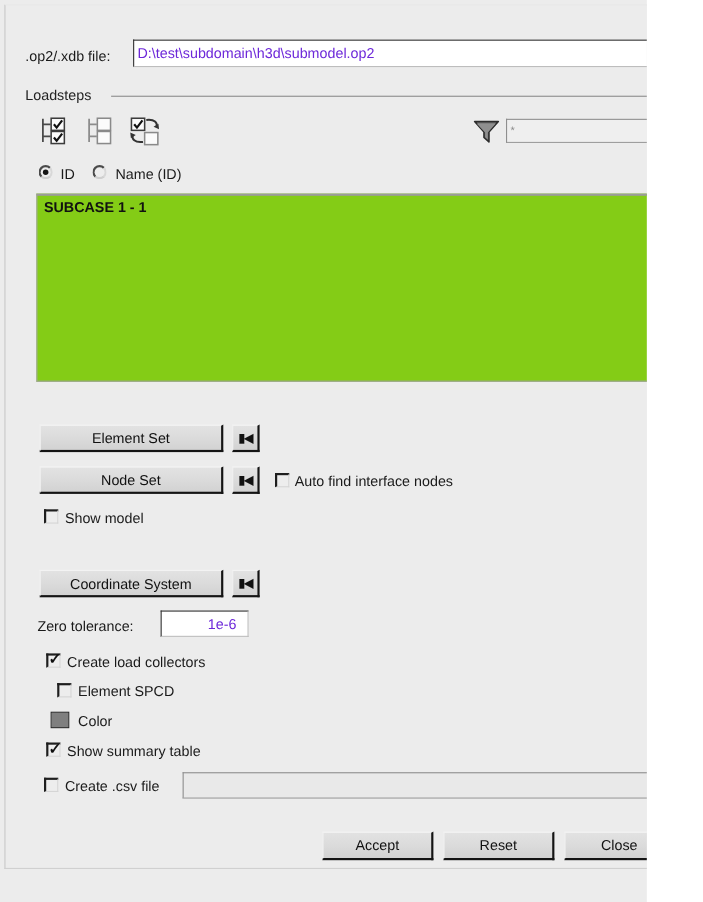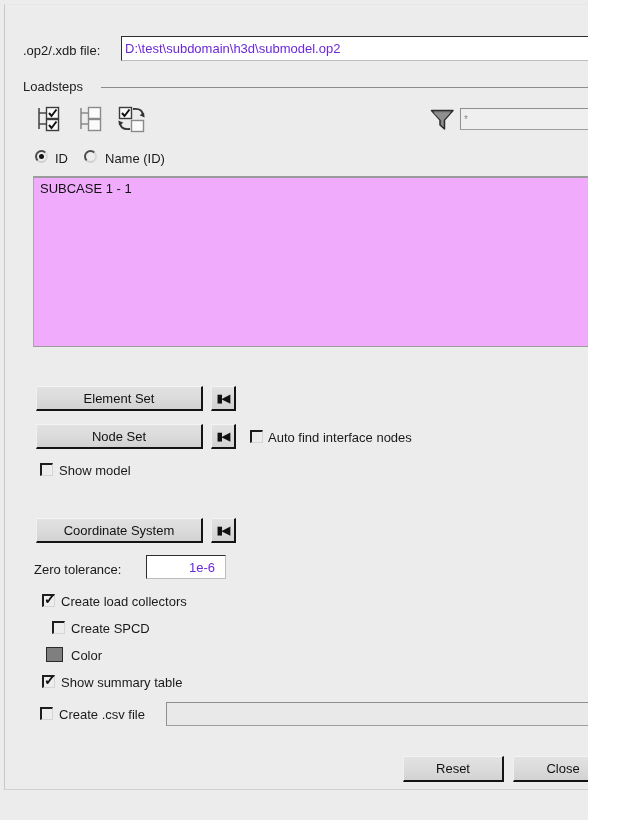--- a/index.html
+++ b/index.html
@@ -162,25 +162,26 @@
     left: 4px; top: 4px;
     width: 5px; height: 5px;
     border-radius: 50%;
     background: #151515;
   }
 
   
   #loadstep-list {
     position: absolute;
     box-sizing: border-box;
-    background: #f0abfc;
+    background: #84cc16;
     border: 1px solid #9d9d9d;
     border-top: 2px solid #9b9b9b;
     border-left: 1px solid #a8a8a8;
     overflow: hidden;
+    font-weight: bold;
   }
   #loadstep-list .row {
     font-size: 13px;
     color: #111;
     padding: 3px 0 0 6px;
     white-space: nowrap;
   }
 
   
   .swatch {
@@ -304,21 +305,21 @@
     <div class="tfield rt" style="left:141px;top:550px;width:80px;height:24px;">
       <span>1e-6</span>
     </div>
 
     <div class="cbox" style="left:37px;top:589px;">
       <span class="tick">✓</span>
     </div>
     <div class="lbl" style="position:absolute;left:56px;top:590px;">Create load collectors</div>
 
     <div class="cbox" style="left:47px;top:616px;"></div>
-    <div class="lbl" style="position:absolute;left:66px;top:617px;">Create SPCD</div>
+    <div class="lbl" style="position:absolute;left:66px;top:617px;">Element SPCD</div>
 
     <div class="swatch" style="left: 41px; top: 642px; background: linear-gradient(rgb(127, 127, 127) 0%, rgb(127, 127, 127) 100%);"></div>
     <div class="lbl" style="position:absolute;left:66px;top:644px;">Color</div>
 
     <div class="cbox" style="left:37px;top:670px;">
       <span class="tick">✓</span>
     </div>
     <div class="lbl" style="position:absolute;left:56px;top:671px;">Show summary table</div>
 
     <div class="cbox" style="left:35px;top:702px;"></div>
@@ -331,18 +332,19 @@
     <div class="csv-icon" style="left:583px;top:697px;">
       <svg width="22" height="22" viewBox="0 0 22 22">
         <rect x="1" y="2.5" width="17" height="16" fill="#f6f6f6" stroke="#4a4a4a" stroke-width="1.2"></rect>
         <path d="M3.5 6.5 H15 M3.5 9 H15 M3.5 11.5 H15 M3.5 14 H12" stroke="#9a9a9a" stroke-width="1"></path>
         <path d="M1 17 H18" stroke="#4a4a4a" stroke-width="1.6"></path>
         <path d="M13.5 1.5 L20 1.5 L20 7" fill="none" stroke="#2a2a2a" stroke-width="1.1"></path>
         <path d="M20.4 8 L18.3 4.3 L22 4.3 Z" fill="#2a2a2a"></path>
       </svg>
     </div>
 
+    <div class="pbtn" style="left:288px;top:751px;width:101px;height:26px;">Accept</div>
     <div class="pbtn" style="left:398px;top:751px;width:101px;height:26px;">Reset</div>
     <div class="pbtn" style="left:508px;top:751px;width:101px;height:26px;">Close</div>
 
   </div>
   </div>
 </div>
 
 </body></html>

